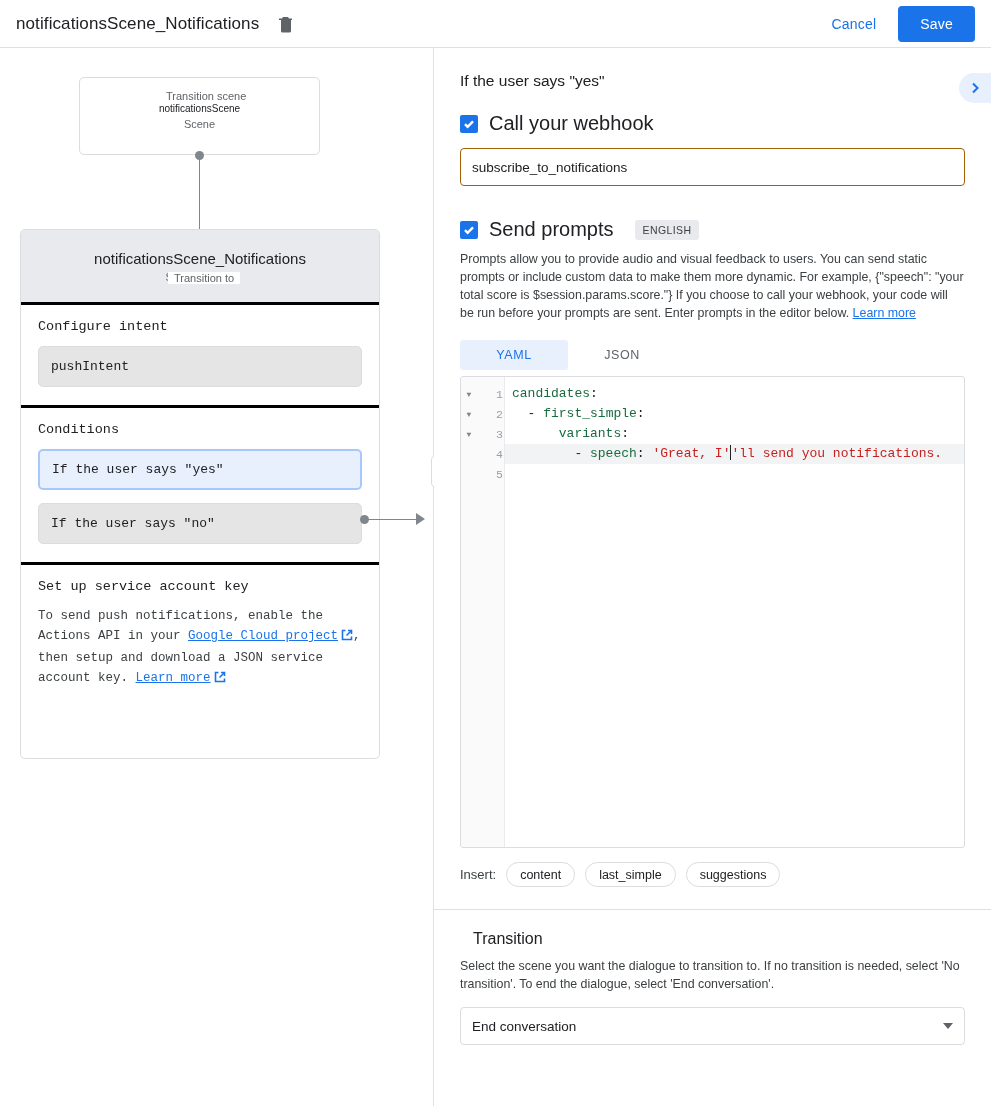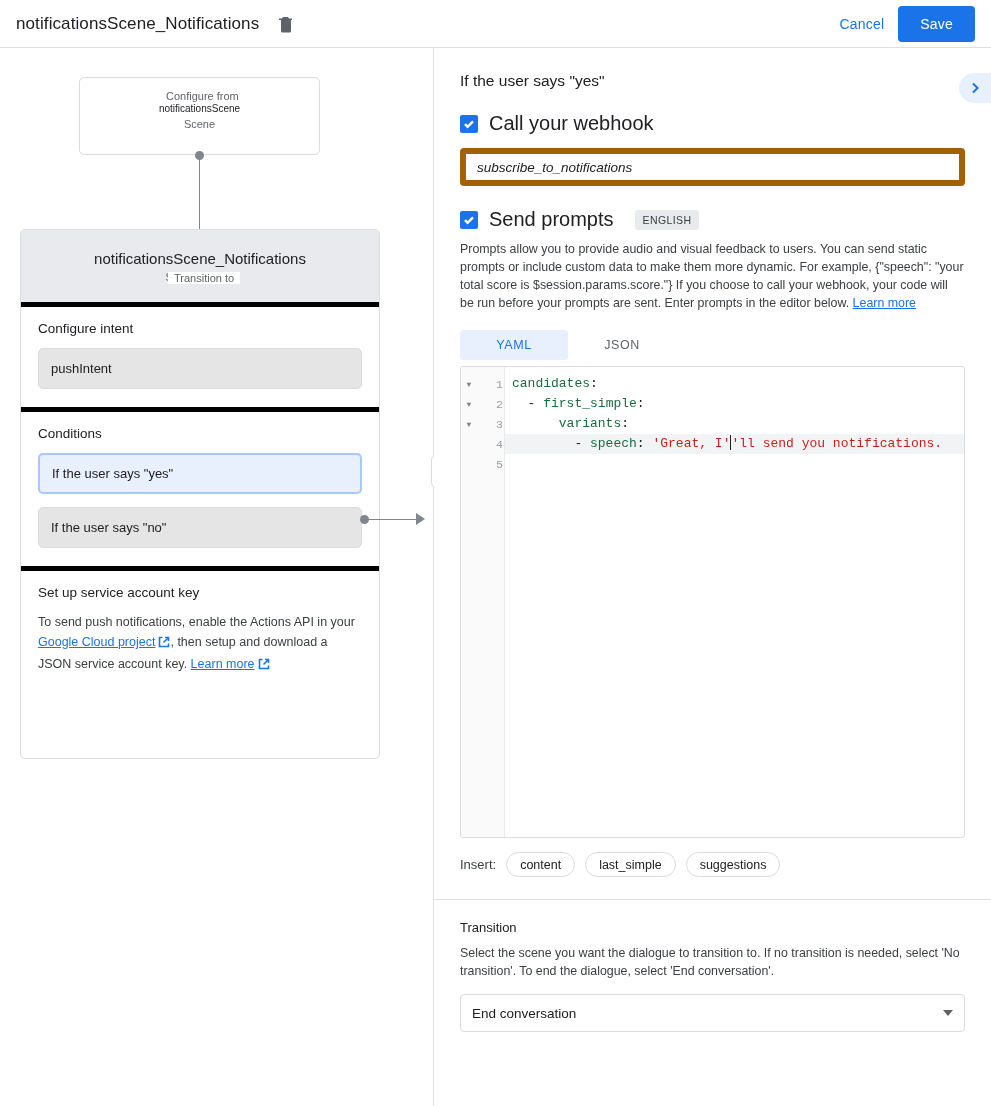--- a/index.html
+++ b/index.html
@@ -30,21 +30,21 @@
   .trash svg { fill: #5f6368; }
   .topbar-spacer { flex: 1; }
   .btn-text {
     color: #1a73e8; font-size: 14px; font-weight: 500;
     background: none; border: none; cursor: pointer;
     padding: 8px 14px; letter-spacing: .2px;
   }
   .btn-primary {
     background: #1a73e8; color: #fff; border: none; border-radius: 4px;
     font-size: 14px; font-weight: 500; padding: 0 22px; height: 36px;
-    cursor: pointer; letter-spacing: .2px;
+    cursor: pointer; margin-left: 8px; letter-spacing: .2px;
     font-family: "Liberation Sans", sans-serif;
   }
 
   
   .canvas {
     position: absolute; top: 48px; left: 0; width: 434px; height: 1058px;
     background: #fff; border-right: 1px solid #e0e0e0; overflow: hidden;
   }
   .node-label {
     position: absolute; font-size: 11px; color: #5f6368;
@@ -76,21 +76,21 @@
     position: absolute; left: 20px; top: 181px; width: 360px; height: 530px;
     border: 1px solid #dadce0; border-radius: 5px; background: #fff;
     overflow: hidden;
   }
   .node-to-head {
     background: #e8eaed; height: 72px; display: flex; flex-direction: column;
     align-items: center; justify-content: center;
   }
   .node-to-head .t1 { font-size: 15px; color: #202124; }
   .node-to-head .t2 { font-size: 11px; color: #5f6368; margin-top: 4px; }
-  .sect { border-top: 5px solid #000000; padding: 14px 17px 18px 17px; }
+  .sect { border-top: 3px solid #000000; padding: 14px 17px 18px 17px; font-family: Liberation Mono, monospace; }
   .sect-title { font-size: 13.5px; color: #202124; margin-bottom: 12px; }
   .pill {
     border: 1px solid #dadce0; border-radius: 5px; height: 41px;
     display: flex; align-items: center; padding: 0 12px;
     font-size: 13px; color: #202124; background: #e5e5e5;
   }
   .pill + .pill { margin-top: 13px; }
   .pill.selected {
     border: 2px solid #a8c7fa; background: #e8f0fe;
   }
@@ -142,23 +142,23 @@
   .row-check .lbl { font-size: 20px; color: #202124; }
   .badge {
     display: inline-block; background: #e8eaed; color: #3c4043;
     font-size: 10.5px; letter-spacing: .4px; padding: 4px 8px; border-radius: 3px;
     margin-left: 10px;
   }
   .helptext {
     font-size: 12.4px; color: #3c4043; line-height: 18px; margin-top: 9px;
   }
   .textfield {
-    margin-top: 13px; width: 100%; height: 38px; border: 6px solid #a16207;
+    margin-top: 13px; width: 100%; height: 38px; border: 1px solid #a16207;
     border-radius: 4px; padding: 0 11px; font-size: 13.5px; color: #202124;
-    font-family: "Liberation Sans", sans-serif; background: #fff; font-style: italic;
+    font-family: "Liberation Sans", sans-serif; background: #fff;
   }
 
   
   .tabs { display: flex; margin-top: 18px; }
   .tab {
     width: 108px; height: 30px; display: flex; align-items: center; justify-content: center;
     font-size: 12.5px; letter-spacing: .6px; cursor: pointer; color: #5f6368;
   }
   .tab.active { background: #e8f0fe; color: #1a73e8; border-radius: 3px; }
 
@@ -196,21 +196,21 @@
   .insert-lbl { font-size: 13px; color: #3c4043; text-align: center; }
   .chip {
     border: 1px solid #dadce0; border-radius: 14px; height: 25px;
     padding: 0 13px; display: flex; align-items: center;
     font-size: 12.5px; color: #202124; cursor: pointer; background: #fff;
   }
 
   .divider { height: 1px; background: #e0e0e0; margin-top: 22px; }
 
   .transition-sect { padding: 20px 26px 0 26px; }
-  .tr-title { font-size: 13px; color: #202124; }
+  .tr-title { font-size: 16px; color: #202124; margin-left: 13px; }
   .select {
     margin-top: 14px; width: 100%; height: 38px; border: 1px solid #dadce0;
     border-radius: 4px; display: flex; align-items: center; padding: 0 11px;
     font-size: 13.5px; color: #202124; cursor: pointer; justify-content: space-between;
   }
   .caret-down {
     width: 0; height: 0; border-left: 5px solid transparent;
     border-right: 5px solid transparent; border-top: 6px solid #5f6368;
   }
 </style>
@@ -226,21 +226,21 @@
           <path d="M3 5h10v11a1.5 1.5 0 0 1-1.5 1.5h-7A1.5 1.5 0 0 1 3 16V5zm3-3h4l1 1.5h3V5H1V3.5h3L5 2z"></path>
         </svg>
     </div>
     <div class="topbar-spacer"></div>
     <button class="btn-text">Cancel</button>
     <button class="btn-primary">Save</button>
   </div>
 
   <div class="canvas">
 
-    <div class="node-label" style="left:160px; top:42px;">Configure from</div>
+    <div class="node-label" style="left:160px; top:42px;">Transition scene</div>
     <div class="node-from">
       <div class="t1">notificationsScene</div>
       <div class="t2">Scene</div>
     </div>
 
     <div class="conn-dot"></div>
     <div class="conn-line"></div>
     <div class="conn-arrow"></div>
 
     <div class="node-label" style="left:168px; top:224px;">Transition to</div>
@@ -302,21 +302,21 @@
           <svg width="12" height="12" viewBox="0 0 12 12">
               <path d="M2 6.2l2.6 2.6L10 3.4"></path>
             </svg>
         </div>
         <div class="lbl">Call your webhook</div>
       </div>
       <input class="textfield" value="subscribe_to_notifications" style="">
     </div>
 
     <div class="block">
-      <div class="row-check" style="margin-top:22px;">
+      <div class="row-check" style="margin-top:32px;">
         <div class="cbox">
           <svg width="12" height="12" viewBox="0 0 12 12">
               <path d="M2 6.2l2.6 2.6L10 3.4"></path>
             </svg>
         </div>
         <div class="lbl">Send prompts</div>
         <div class="badge">ENGLISH</div>
       </div>
       <div class="helptext"><span>Prompts allow you to provide audio and visual feedback to users. You can send static prompts or include custom data to make them more dynamic. For example, {"speech": "your total score is $session.params.score."} If you choose to call your webhook, your code will be run before your prompts are sent. Enter prompts in the editor below. </span><span class="lnk">Learn more</span></div>
 

